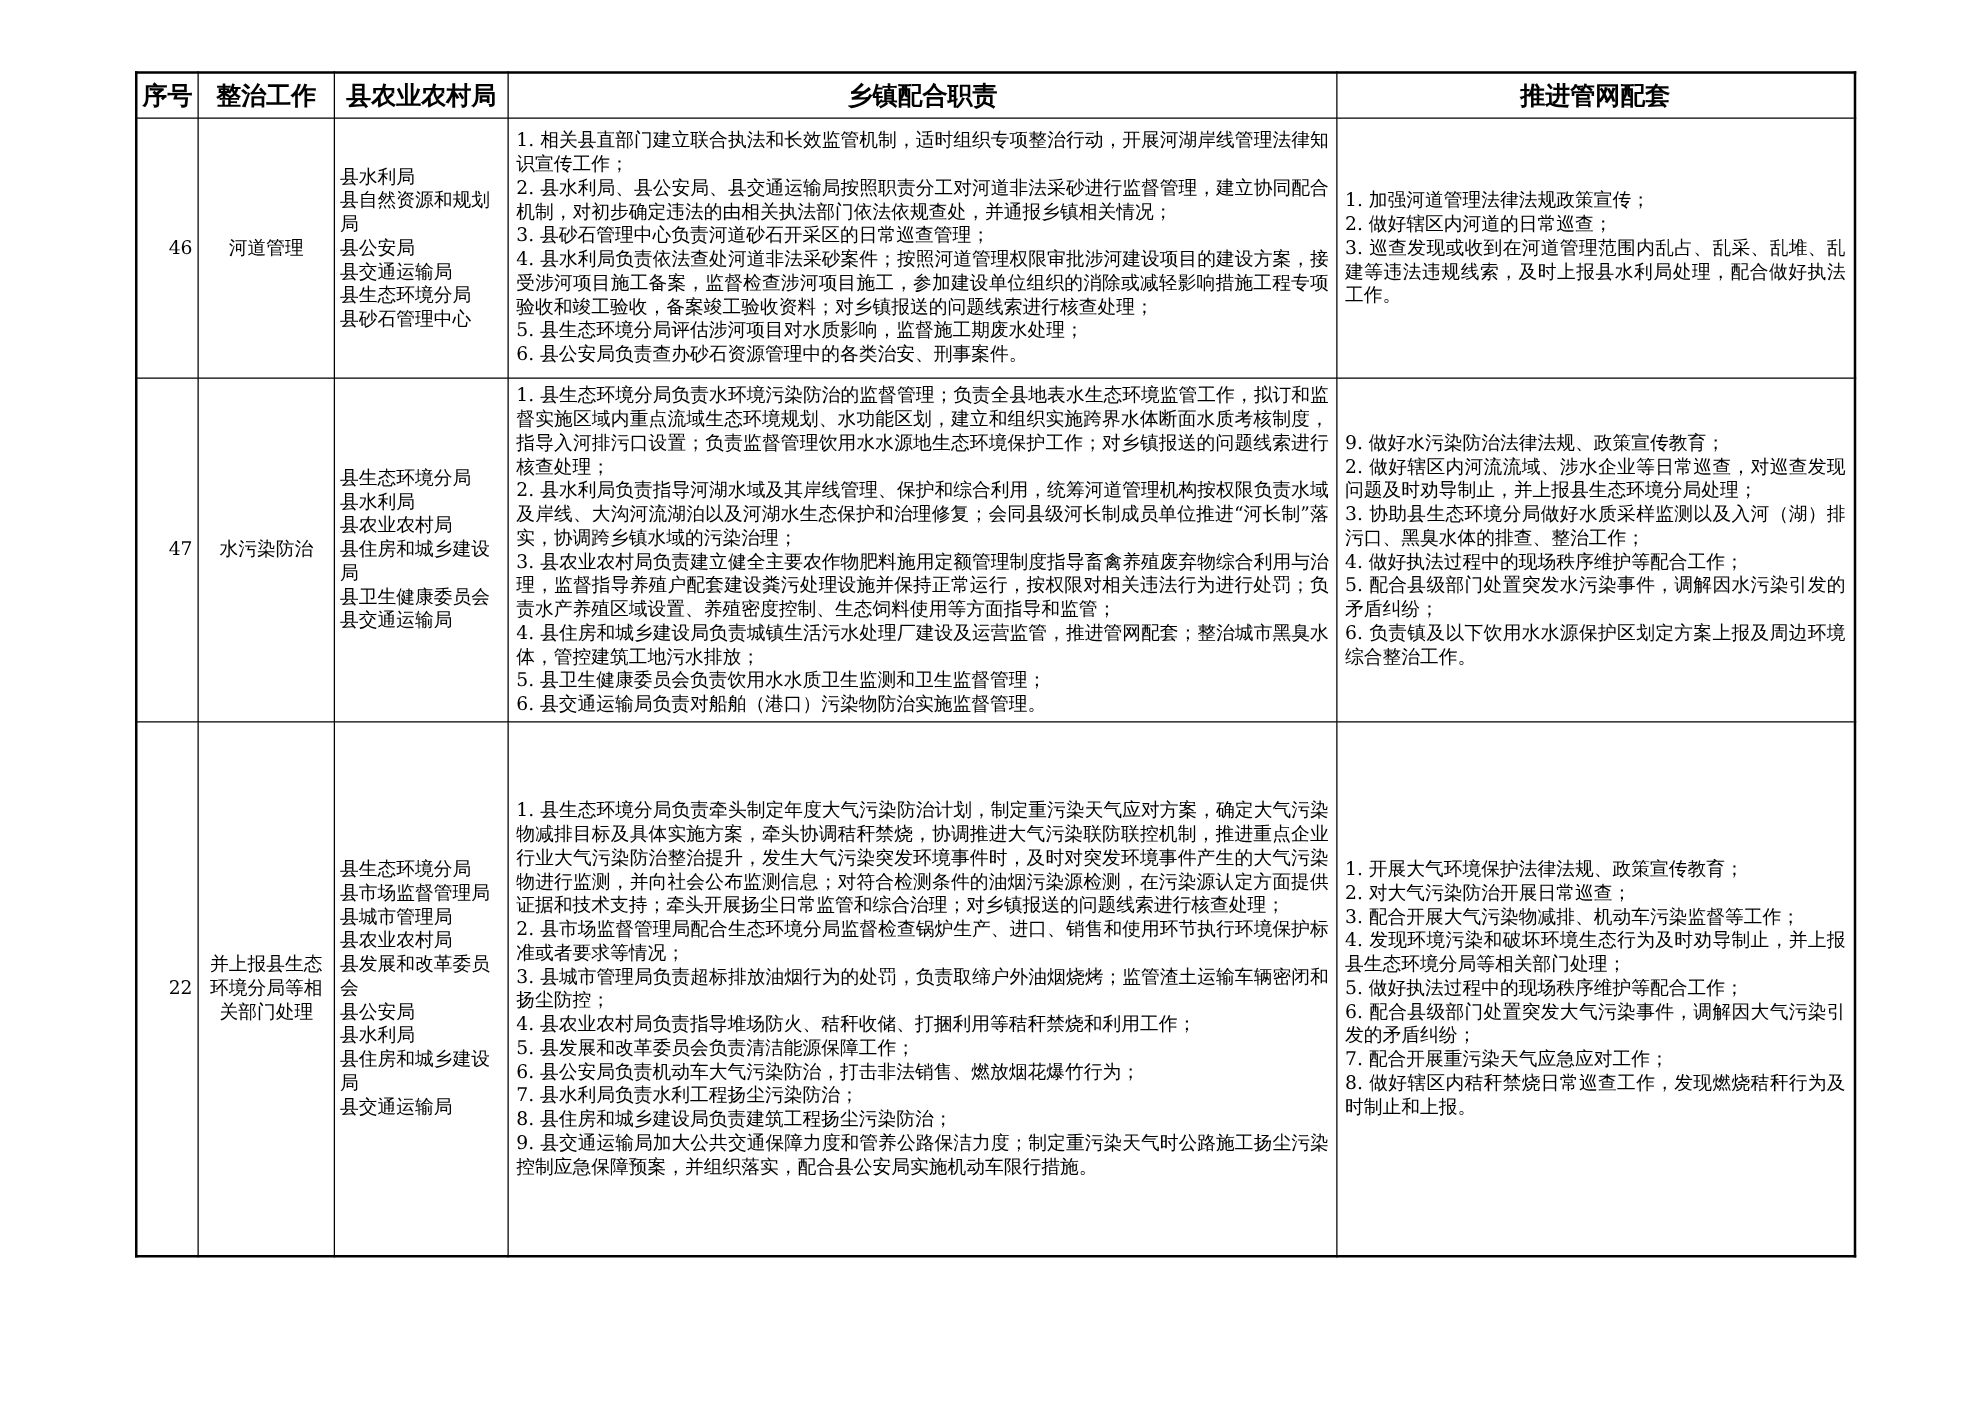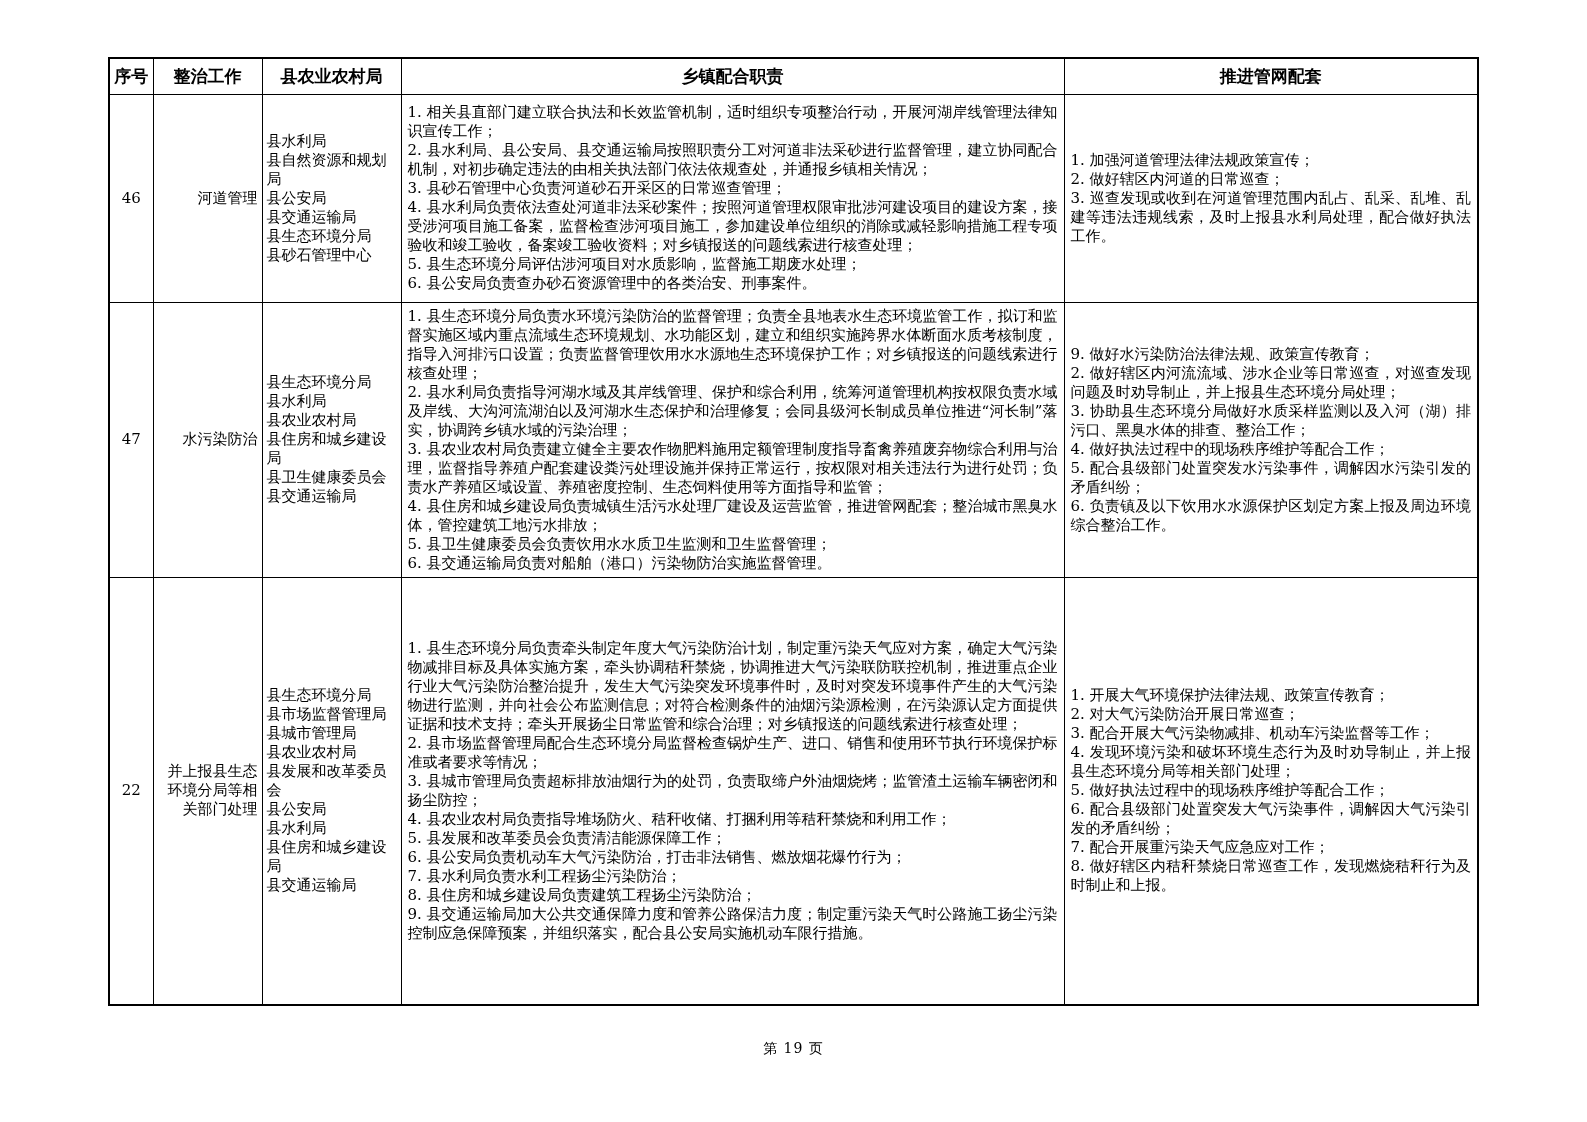--- a/index.html
+++ b/index.html
@@ -26,37 +26,37 @@
   }
   .resp-table th, .resp-table td {
     border: 1px solid #000000;
     vertical-align: middle;
     overflow: hidden;
     padding: 2px 4px;
     box-sizing: border-box;
   }
   .resp-table th {
     font-weight: bold;
-    font-size: 17px;
+    font-size: 20px;
     height: 36px;
     text-align: center;
     white-space: nowrap;
     margin-left: 44px;
   }
   .resp-table td {
     font-size: 15px;
     line-height: 19px;
   }
   .col-id    { width: 44px;  }
   .col-name  { width: 109px; }
   .col-depts { width: 139px; }
   .col-duty  { width: 663px; }
   .col-town  { width: 414px; }
-  td.cell-id   { text-align: center; }
-  td.cell-name { text-align: right; margin-top: 32px; }
+  td.cell-id   { text-align: right; }
+  td.cell-name { text-align: center; margin-top: 32px; }
   td.cell-depts {
     text-align: left;
     white-space: pre-line;
   }
   td.cell-duty, td.cell-town {
     text-align: justify;
     white-space: pre-line;
     padding: 4px 6px;
   }
   tr.row-46 { height: 208px; }
@@ -162,15 +162,14 @@
 3. 配合开展大气污染物减排、机动车污染监督等工作；
 4. 发现环境污染和破坏环境生态行为及时劝导制止，并上报县生态环境分局等相关部门处理；
 5. 做好执法过程中的现场秩序维护等配合工作；
 6. 配合县级部门处置突发大气污染事件，调解因大气污染引发的矛盾纠纷；
 7. 配合开展重污染天气应急应对工作；
 8. 做好辖区内秸秆禁烧日常巡查工作，发现燃烧秸秆行为及时制止和上报。</td>
       </tr>
     </tbody>
   </table>
 
-  <div class="page-footer">第 19 页</div>
 
 </div>
 
 </body></html>

